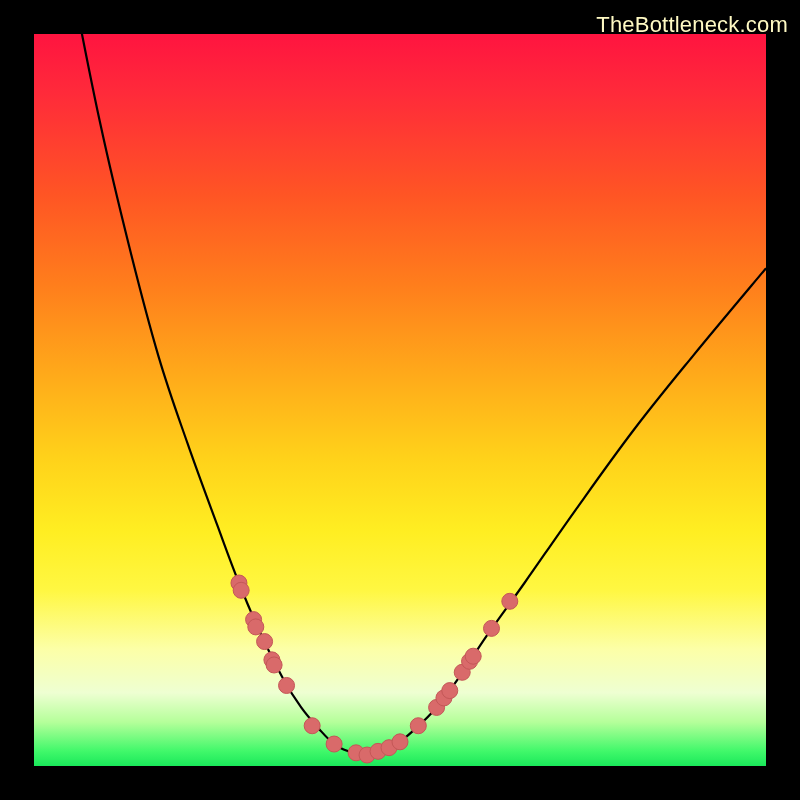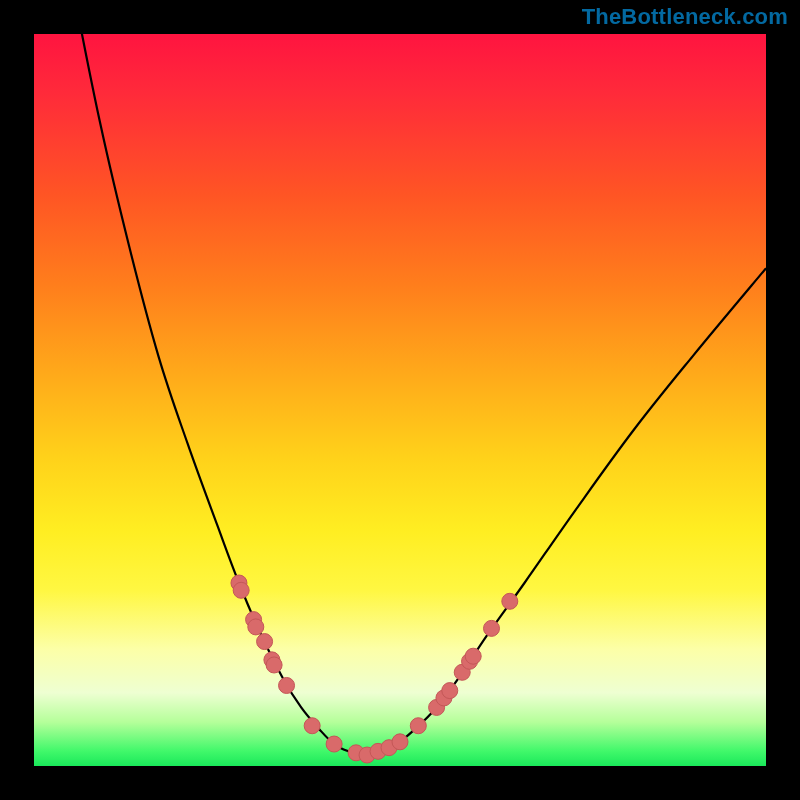--- a/index.html
+++ b/index.html
@@ -12,25 +12,25 @@
     font-family: Arial, Helvetica, sans-serif;
   }
   .frame {
     position: relative;
     width: 800px;
     height: 800px;
     background: #000;
   }
   .watermark {
     position: absolute;
-    top: 4px;
+    top: 12px;
     right: 12px;
-    color: #0369a1;
+    color: #fef9c3;
     font-size: 22px;
-    font-weight: 700;
+    font-weight: 400;
     letter-spacing: 0.2px;
     z-index: 5;
     user-select: none;
   }
   .plot {
     position: absolute;
     left: 34px;
     top: 34px;
     width: 732px;
     height: 732px;

